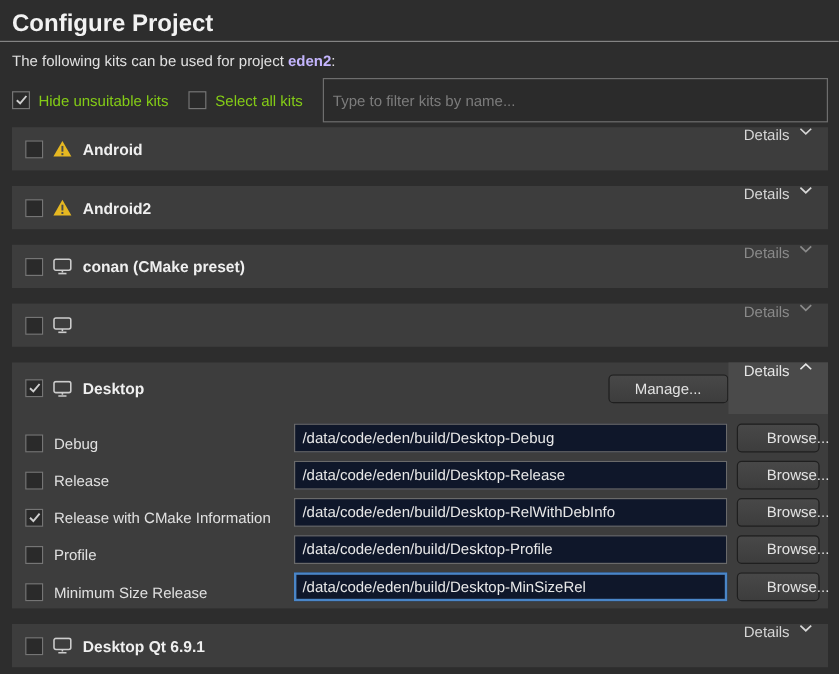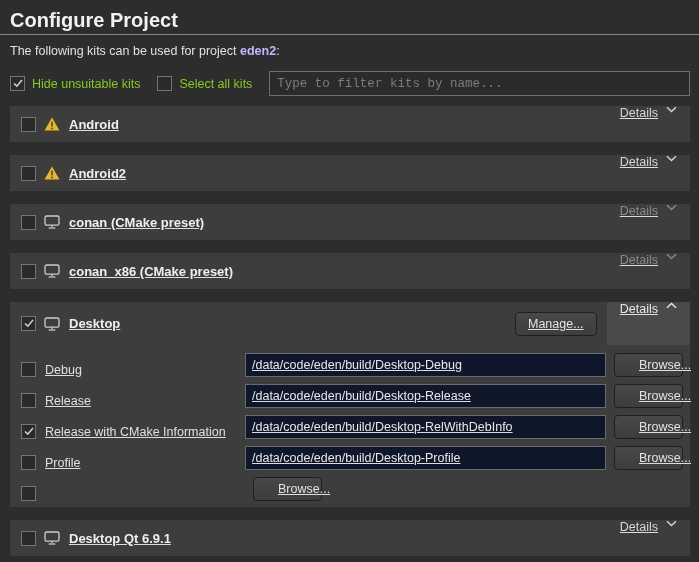--- a/index.html
+++ b/index.html
@@ -30,29 +30,29 @@
 
   .checkbox {
     width: 15px; height: 15px; flex: 0 0 15px;
     background: #2a2a2a; border: 1px solid #757575;
     display: inline-flex; align-items: center; justify-content: center;
   }
   .checkbox svg { visibility: hidden; }
   .checkbox.checked svg { visibility: visible; }
 
   .filter-input {
-    flex: 1; height: 25px;
+    flex: 1; height: 37px;
     background: #2b2b2b; border: 1px solid #6e6e6e;
     color: #c4b5fd; font-size: 12.5px; padding: 0 7px;
-    font-family: Liberation Mono, monospace;
+    font-family: Liberation Sans, sans-serif;
     outline: none;
   }
   .filter-input::placeholder { color: #7c7c7c; }
 
-  .kit-list { margin-top: 10px; text-decoration: underline; }
+  .kit-list { margin-top: 10px; }
   .kit { margin: 0 9px 13px 10px; background: #3d3d3d; }
   .kit-header { height: 36px; display: flex; align-items: center; padding-left: 11px; }
   .kit.expanded .kit-header { height: 43px; }
   .kit-icon { display: inline-flex; margin-left: 8px; }
   .kit-name { margin-left: 9px; font-size: 13px; font-weight: bold; color: #efefef; }
   .spacer { flex: 1; }
 
   .details-btn {
     height: 100%; display: flex; gap: 8px;
     padding: 0 13px; color: #d6d6d6; font-size: 12.5px; cursor: default;
@@ -62,21 +62,21 @@
   .details-btn.expanded .chev svg { transform: rotate(180deg); }
   .chev { display: inline-flex; }
 
   .btn {
     background: linear-gradient(#484848, #3d3d3d);
     border: 1px solid #1f1f1f; border-radius: 4px;
     color: #e2e2e2; font-size: 12.5px;
     font-family: "Liberation Sans", "DejaVu Sans", sans-serif;
     height: 24px; cursor: default;
   }
-  .btn.manage { width: 82px; margin-right: 10px; }
+  .btn.manage { width: 100px; }
   .btn.browse { width: 69px; margin-left: 8px; flex: 0 0 69px; padding-left: 24px; }
 
   .configs { padding: 7px 7px 6px 11px; }
   .cfg-row { display: flex; align-items: flex-end; height: 25px; margin-bottom: 6px; }
   .cfg-row:last-child { margin-bottom: 0; }
   .cfg-left { display: flex; align-items: center; gap: 9px; width: 224px; flex: 0 0 224px; }
   .cfg-label { font-size: 12.5px; color: #e0e0e0; white-space: nowrap; }
   .cfg-input {
     flex: 1; min-width: 0; height: 24px;
     background: #0f172a; border: 1px solid #6a6a6a;
@@ -211,21 +211,20 @@
             </svg>
       </span>
 
       <span class="kit-icon">
         <svg width="16" height="14" viewBox="0 0 16 14" fill="none" stroke="#cdcdcd" stroke-width="1.3">
               <rect x="1" y="1" width="14" height="9.2" rx="1.6"></rect>
               <path d="M8 10.2 v1.8"></path>
               <path d="M4.6 13 h6.8"></path>
             </svg>
       </span>
-      <span class="kit-name">conan_x86 (CMake preset)</span>
       <span class="spacer"></span>
 
       <div class="details-btn disabled">
         <span>Details</span>
         <span class="chev">
           <svg width="11" height="7" viewBox="0 0 11 7" fill="none" stroke="currentColor" stroke-width="1.4">
                 <path d="M1 1.3 L5.5 5.6 L10 1.3"></path>
               </svg>
         </span>
       </div>
@@ -308,21 +307,23 @@
     <input type="text" class="cfg-input" value="/data/code/eden/build/Desktop-Profile" style="">
     <button class="btn browse">Browse...</button>
   </div>
           <div class="cfg-row">
     <div class="cfg-left">
       <span class="checkbox">
         <svg width="10" height="9" viewBox="0 0 10 9" fill="none" stroke="#cfcfcf" stroke-width="1.6">
                   <path d="M1 4.5 L3.8 7.2 L9 1"></path>
                 </svg>
       </span>
-    </div>
+      <span class="cfg-label">Minimum Size Release</span>
+    </div>
+    <input type="text" class="cfg-input focused" value="/data/code/eden/build/Desktop-MinSizeRel" style="">
     <button class="btn browse">Browse...</button>
   </div>
         </div>
   </div>
       <div class="kit">
     <div class="kit-header">
       <span class="checkbox">
         <svg width="10" height="9" viewBox="0 0 10 9" fill="none" stroke="#cfcfcf" stroke-width="1.6">
               <path d="M1 4.5 L3.8 7.2 L9 1"></path>
             </svg>

